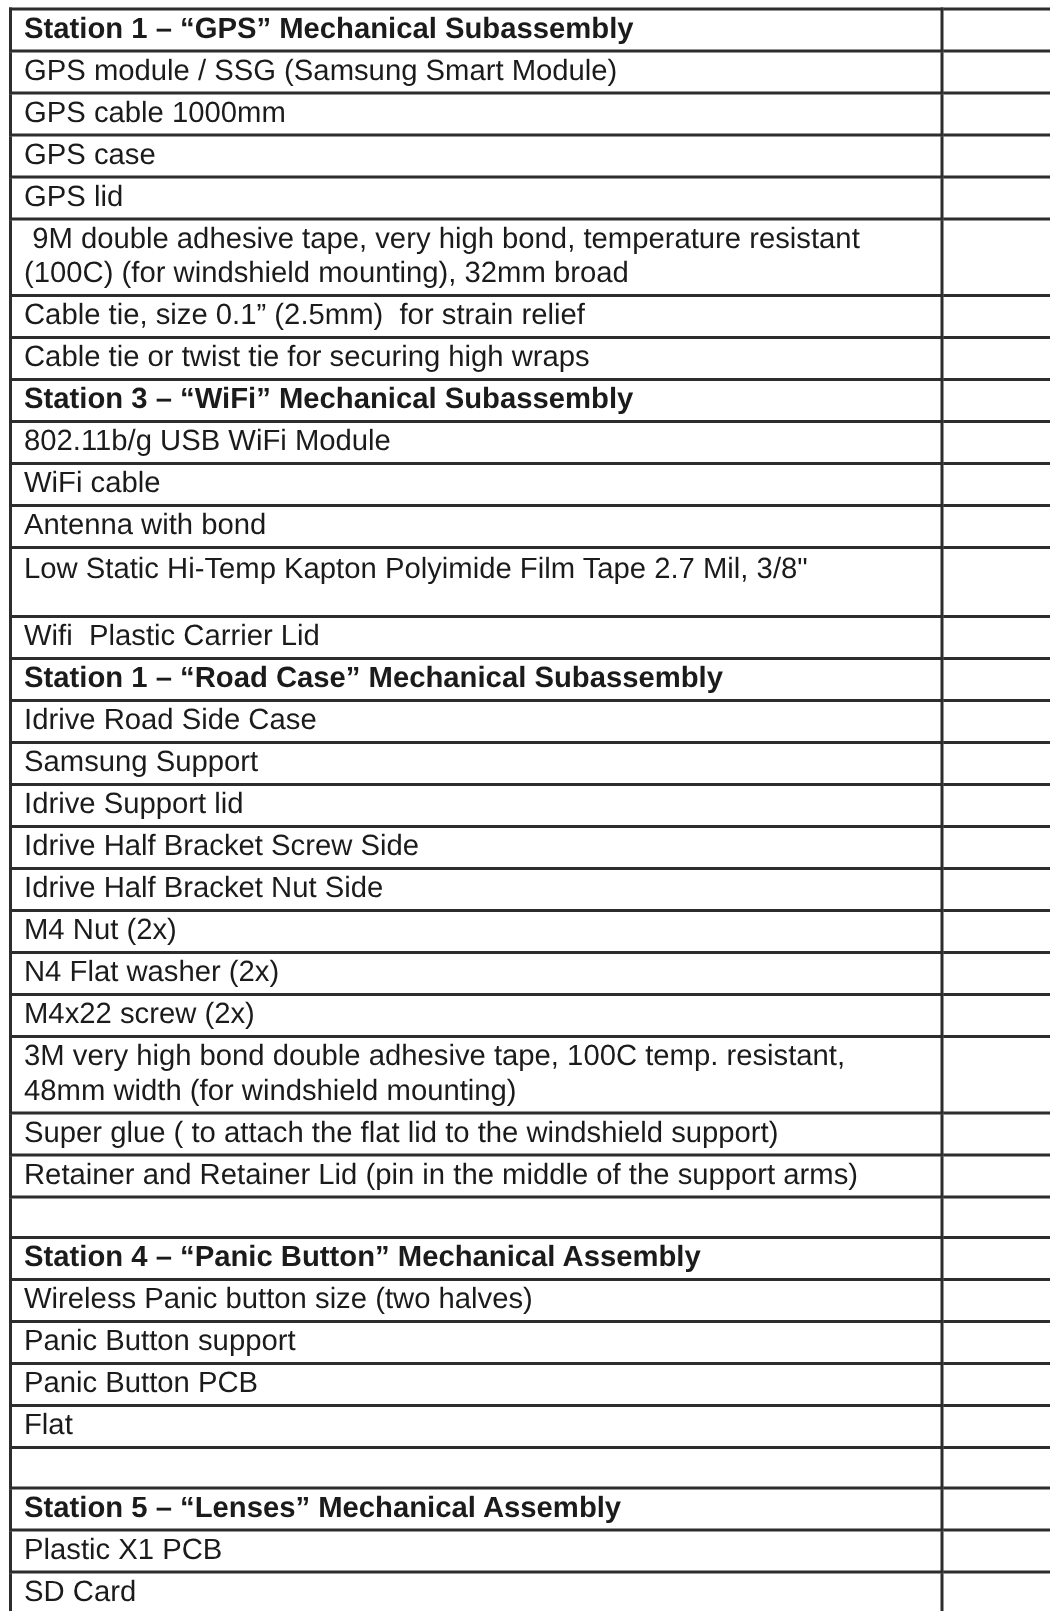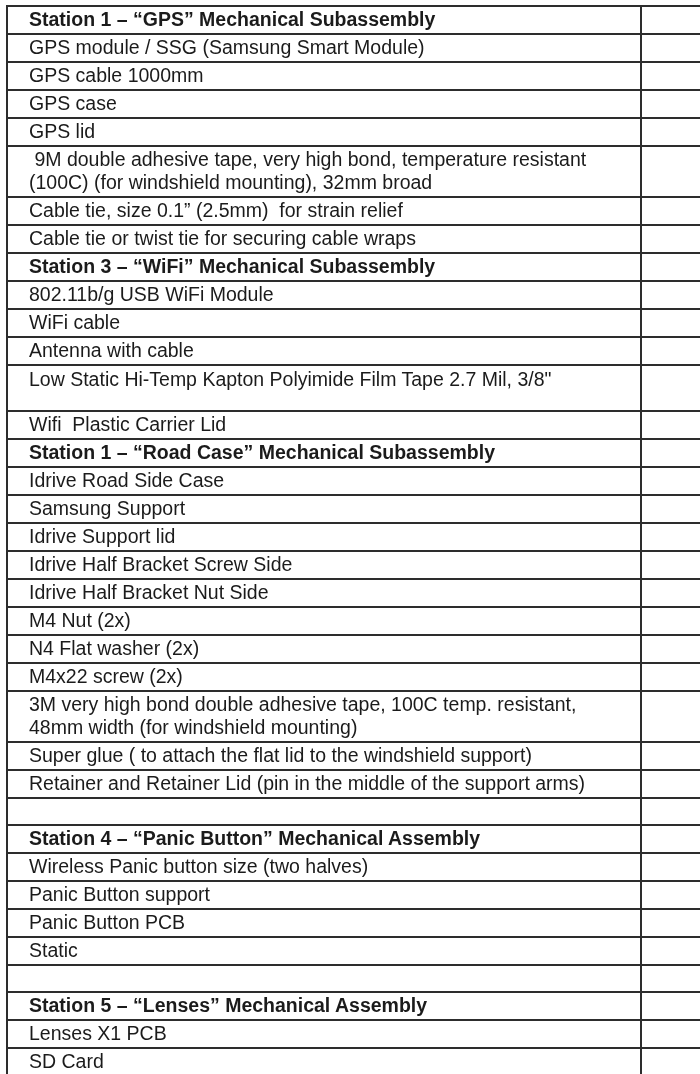--- a/index.html
+++ b/index.html
@@ -22,21 +22,21 @@
     table-layout: fixed;
     width: 691px;
   }
   table.bom td {
     border: 2px solid #2d2d2d;
     vertical-align: middle;
     overflow: hidden;
   }
   td.desc {
     width: 605px;
-    padding: 1px 6px 2px 21px;
+    padding: 1px 6px 2px 8px;
     font-size: 19.5px;
     line-height: 23px;
     white-space: pre-wrap;
     word-wrap: break-word;
   }
   td.check {
     width: 84px;
   }
   tr.row {
     height: 27px;
@@ -80,37 +80,37 @@
   </tr>
         <tr class="row item">
     <td class="desc"> 9M double adhesive tape, very high bond, temperature resistant (100C) (for windshield mounting), 32mm broad</td>
     <td class="check"></td>
   </tr>
         <tr class="row item">
     <td class="desc">Cable tie, size 0.1” (2.5mm)  for strain relief</td>
     <td class="check"></td>
   </tr>
         <tr class="row item">
-    <td class="desc">Cable tie or twist tie for securing cable wraps</td>
+    <td class="desc">Cable tie or twist tie for securing high wraps</td>
     <td class="check"></td>
   </tr>
         <tr class="row header">
     <td class="desc">Station 3 – “WiFi” Mechanical Subassembly</td>
     <td class="check"></td>
   </tr>
         <tr class="row item">
     <td class="desc">802.11b/g USB WiFi Module</td>
     <td class="check"></td>
   </tr>
         <tr class="row item">
     <td class="desc">WiFi cable</td>
     <td class="check"></td>
   </tr>
         <tr class="row item">
-    <td class="desc">Antenna with cable</td>
+    <td class="desc">Antenna with bond</td>
     <td class="check"></td>
   </tr>
         <tr class="row item tall">
     <td class="desc">Low Static Hi-Temp Kapton Polyimide Film Tape 2.7 Mil, 3/8"</td>
     <td class="check"></td>
   </tr>
         <tr class="row item">
     <td class="desc">Wifi  Plastic Carrier Lid</td>
     <td class="check"></td>
   </tr>
@@ -176,33 +176,33 @@
   </tr>
         <tr class="row item">
     <td class="desc">Panic Button support</td>
     <td class="check"></td>
   </tr>
         <tr class="row item">
     <td class="desc">Panic Button PCB</td>
     <td class="check"></td>
   </tr>
         <tr class="row item">
-    <td class="desc">Static</td>
+    <td class="desc">Flat</td>
     <td class="check"></td>
   </tr>
         <tr class="row blank">
     <td class="desc"></td>
     <td class="check"></td>
   </tr>
         <tr class="row header">
     <td class="desc">Station 5 – “Lenses” Mechanical Assembly</td>
     <td class="check"></td>
   </tr>
         <tr class="row item">
-    <td class="desc">Lenses X1 PCB</td>
+    <td class="desc">Plastic X1 PCB</td>
     <td class="check"></td>
   </tr>
         <tr class="row item">
     <td class="desc">SD Card</td>
     <td class="check"></td>
   </tr>
       </tbody>
   </table>
 </div>
 

